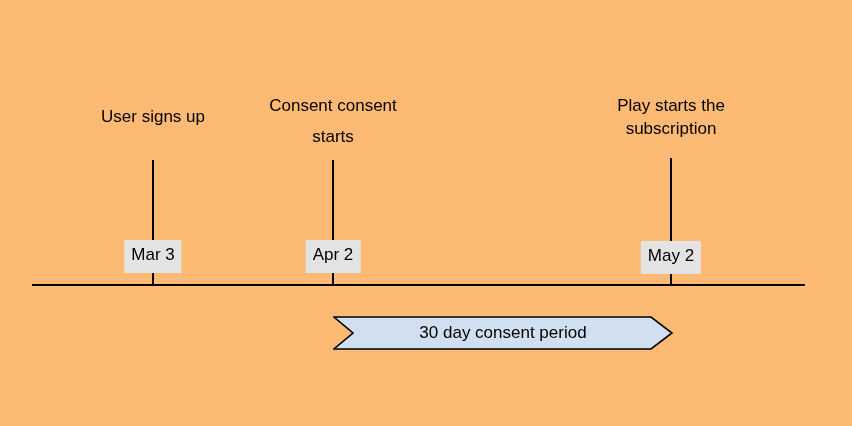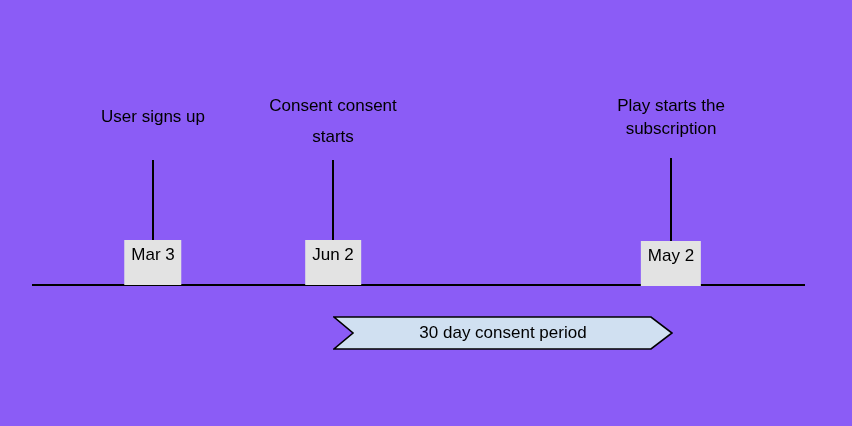--- a/index.html
+++ b/index.html
@@ -8,21 +8,21 @@
     background: #ffffff;
   }
   body {
     font-family: "Liberation Sans", sans-serif;
     color: #000000;
   }
   #canvas {
     position: relative;
     width: 852px;
     height: 426px;
-    background: #8b5cf6;
+    background: #fdba74;
     overflow: hidden;
   }
 
   
   .axis-line {
     position: absolute;
     left: 32px;
     top: 284px;
     width: 773px;
     height: 2px;
@@ -51,21 +51,21 @@
     background: #000000;
     transform: translateX(-50%);
   }
   .event-date {
     position: absolute;
     transform: translateX(-50%);
     background: #e3e3e3;
     color: #000000;
     font-size: 17px;
     line-height: 21px;
-    padding: 4px 7px 20px 7px;
+    padding: 4px 7px 8px 7px;
     white-space: nowrap;
   }
 
   
   .banner {
     position: absolute;
     left: 333px;
     top: 316px;
     width: 340px;
     height: 34px;
@@ -100,21 +100,21 @@
   <div class="event" style="left:153px">
     <div class="event-label" style="top:105px">User signs up</div>
     <div class="event-stem" style="top:160px; height:125px"></div>
     <div class="event-date" style="top:240px">Mar 3</div>
   </div>
 
   <div class="event" style="left:333px">
     <div class="event-label" style="top:94px">Consent consent</div>
     <div class="event-label" style="top:125px">starts</div>
     <div class="event-stem" style="top:160px; height:125px"></div>
-    <div class="event-date" style="top:240px">Jun 2</div>
+    <div class="event-date" style="top:240px">Apr 2</div>
   </div>
 
   <div class="event" style="left:671px">
     <div class="event-label" style="top:94px">Play starts the</div>
     <div class="event-label" style="top:117px">subscription</div>
     <div class="event-stem" style="top:158px; height:127px"></div>
     <div class="event-date" style="top:241px">May 2</div>
   </div>
 
   <div class="banner">

